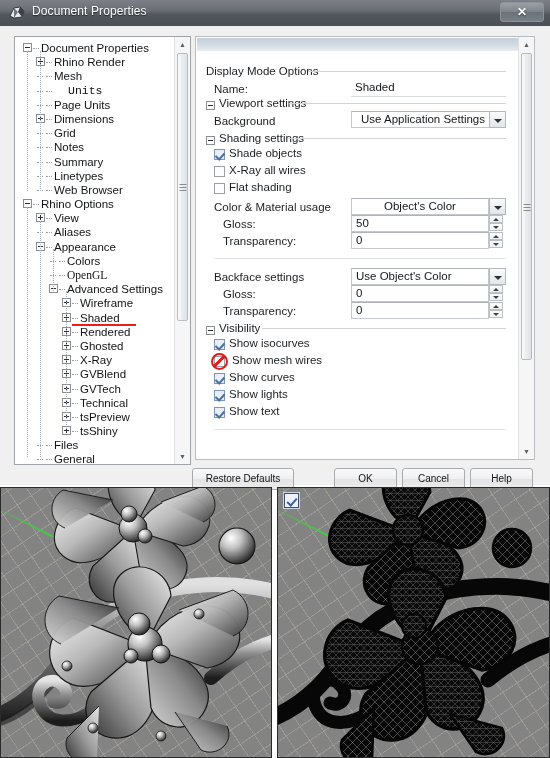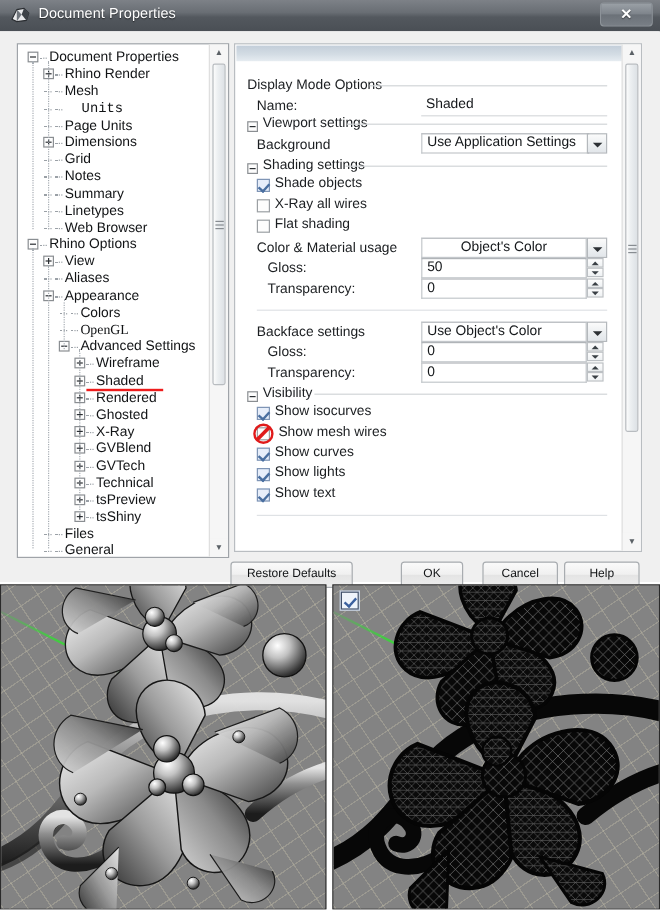--- a/index.html
+++ b/index.html
@@ -432,21 +432,21 @@
           <div class="grp-line" style="left:112px; top:20px; width:198px;"></div>
 
           <div class="flabel" style="left:18px; top:32px;">Name:</div>
           <div class="ffield plain" style="left:155px; top:29px; width:155px;">Shaded</div>
 
           <div class="grp-box" style="left:10px; top:50px;"></div>
           <div class="grp-head" style="left:23px; top:46px;">Viewport settings</div>
           <div class="grp-line" style="left:93px; top:52px; width:217px;"></div>
 
           <div class="flabel" style="left:18px; top:64px;">Background</div>
-          <div class="ffield" style="left:155px; top:60px; width:140px;">Use Application Settings</div>
+          <div class="ffield" style="left:155px; top:60px; width:140px;text-align:center;">Use Application Settings</div>
           <div class="combo-arrow" style="left:293px; top:60px;"></div>
 
           <div class="grp-box" style="left:10px; top:85px;"></div>
           <div class="grp-head" style="left:23px; top:81px;">Shading settings</div>
           <div class="grp-line" style="left:92px; top:87px; width:218px;"></div>
 
           <div class="cbx on blue" style="left:18px; top:98px;"></div>
           <div class="flabel" style="left:33px; top:96px;">Shade objects</div>
 
           <div class="cbx" style="left:18px; top:115px;"></div>
@@ -523,21 +523,21 @@
               <i></i>
                 <i></i>
                 <i></i>
             </div>
           </div>
           <div class="sbar-arrow" style="bottom:0;">▼</div>
         </div>
       </div>
 
       <div class="btn" style="left:192px; top:442px; width:102px;">Restore Defaults</div>
-      <div class="btn" style="left:334px; top:442px; width:52px;">OK</div>
+      <div class="btn" style="left:334px; top:442px; width:63px;">OK</div>
       <div class="btn" style="left:402px; top:442px; width:63px;">Cancel</div>
       <div class="btn" style="left:470px; top:442px; width:63px;">Help</div>
     </div>
   </div>
 
   <div class="vp vp-left">
     <div class="grid-bg"></div>
     <div class="axis-green"></div>
     <svg class="art" width="272" height="271" viewBox="0 0 272 271">
       <defs>

